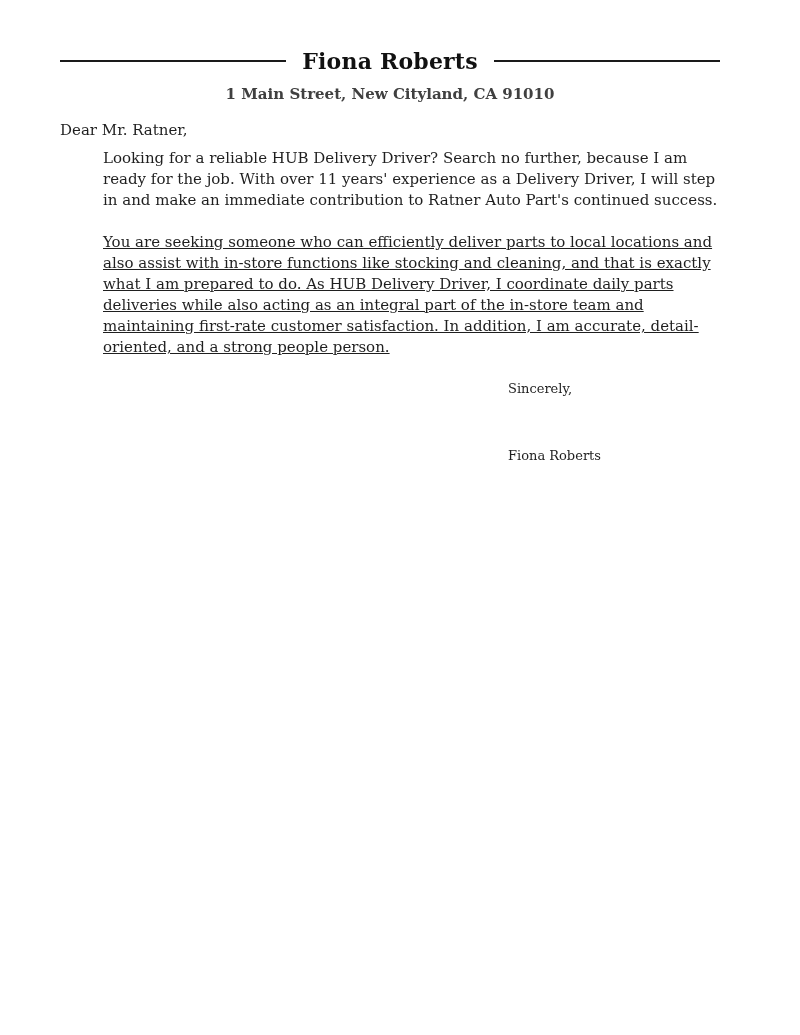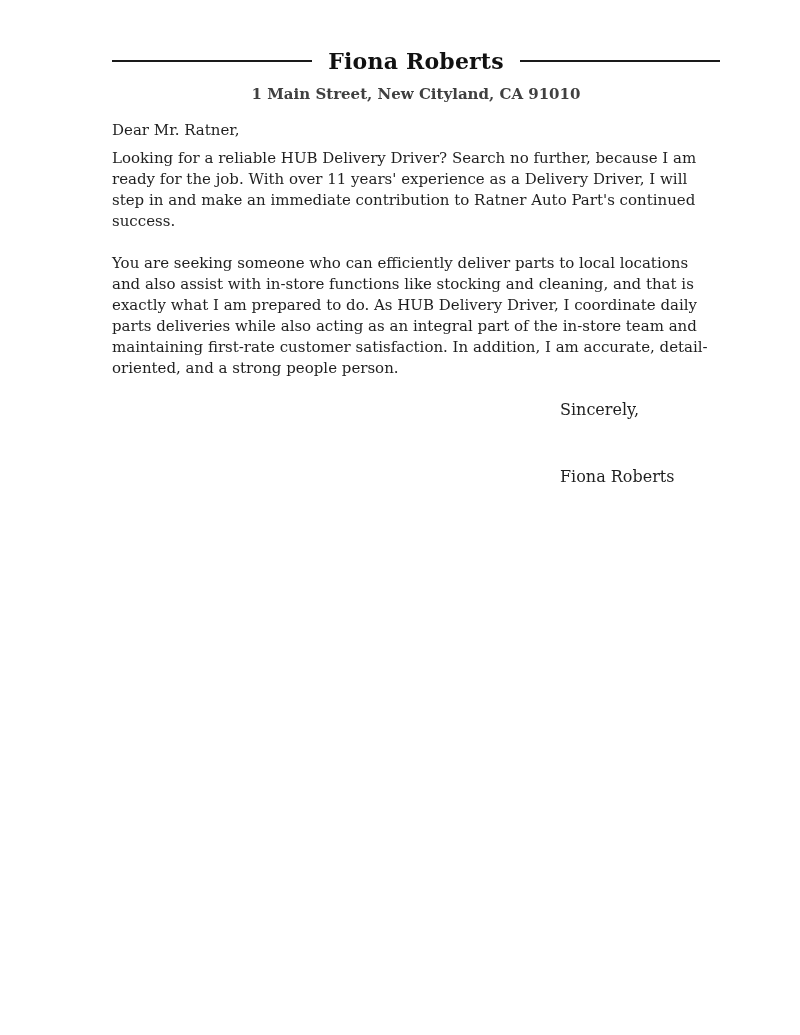--- a/index.html
+++ b/index.html
@@ -12,21 +12,21 @@
     position: relative;
     width: 800px;
     height: 1035px;
     background: #ffffff;
     font-family: "DejaVu Serif", "Liberation Serif", serif;
     color: #1f1f1f;
     overflow: hidden;
   }
 
   .content {
-    padding: 48px 80px 0 112px; 
+    padding: 48px 80px 0 60px; 
   }
 
   
   .header-rule-row {
     display: flex;
     align-items: center;
     gap: 16px;
     margin-bottom: 10px;
   }
 
@@ -60,38 +60,39 @@
     line-height: 21px;
   }
 
   .salutation {
     margin-bottom: 7px;
   }
 
   .paragraph {
     margin-bottom: 21px;
     text-align: left;
+    margin-left: 43px;
   }
 
   .paragraph:last-of-type {
     margin-bottom: 0;
   }
 
   .paragraph + .paragraph {
     margin-top: 21px;
   }
 
   
-  .gap-lg { margin-top: 22px; }
+  .gap-lg { margin-top: 22px; text-decoration: underline; }
 
   
   .signature-block {
     margin-top: 20px;
     padding-left: 448px; 
-    font-size: 16px;
+    font-size: 13px;
     line-height: 21px;
   }
 
   .signature-name {
     margin-top: 46px; 
   }
 </style>
 </head>
 <body>
 

